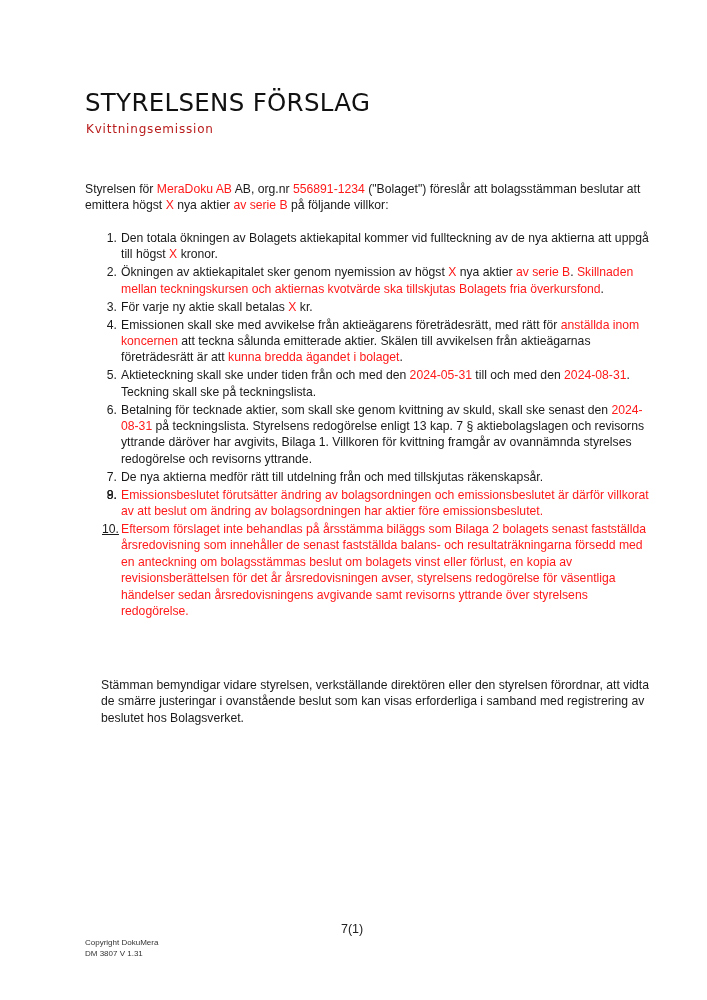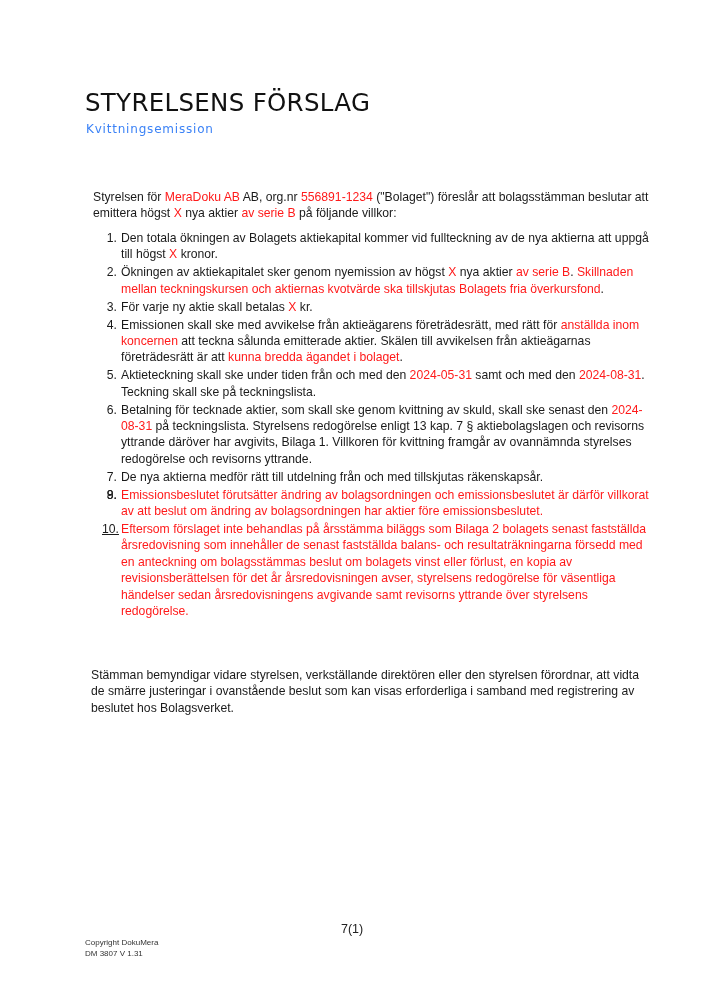--- a/index.html
+++ b/index.html
@@ -10,38 +10,38 @@
   }
   .page { position: absolute; left: 0; top: 0; width: 649px; height: 1000px; }
   .title {
     position: absolute; left: 85px; top: 88px;
     font-size: 24.5px; letter-spacing: 0.3px; color: #111;
     font-family: "DejaVu Sans", sans-serif; font-weight: normal;
     margin: 0; line-height: 30px;
   }
   .subtitle {
     position: absolute; left: 86px; top: 122px;
-    font-size: 12px; letter-spacing: 0.8px; color: #3b82f6;
+    font-size: 12px; letter-spacing: 0.8px; color: #b91c1c;
     font-family: "DejaVu Sans", sans-serif; margin: 0;
   }
   .body-text {
     font-size: 12.2px; line-height: 16.4px; color: #1a1a1a;
   }
-  .intro { position: absolute; left: 85px; top: 181px; width: 560px; margin: 8px; }
+  .intro { position: absolute; left: 85px; top: 181px; width: 560px; margin: 0; }
   .red { color: #ff1a1a; }
   ol.terms {
     position: absolute; left: 85px; top: 230px; width: 565px;
     margin: 0; padding: 0; list-style: none;
   }
   ol.terms li { position: relative; padding-left: 36px; margin: 0 0 1.5px 0; }
   ol.terms li .num {
     position: absolute; left: 18px; width: 14px; text-align: right;
   }
   ol.terms li.wide .num { left: 17px; width: 18px; text-align: left; text-decoration: underline; }
-  .closing { position: absolute; left: 85px; top: 661px; width: 560px; margin: 6px; }
+  .closing { position: absolute; left: 85px; top: 661px; width: 560px; margin: 16px; }
   .page-num {
     position: absolute; left: 341px; top: 922px; font-size: 12.5px; color: #222;
   }
   .footer {
     position: absolute; left: 85px; top: 937px; font-size: 8px; line-height: 11px; color: #333;
   }
 </style>
 </head>
 <body>
 
@@ -49,21 +49,21 @@
   <h1 class="title">STYRELSENS FÖRSLAG</h1>
   <p class="subtitle">Kvittningsemission</p>
 
   <p class="intro body-text"><span>Styrelsen för </span><span class="red">MeraDoku AB</span><span> AB, org.nr </span><span class="red">556891-1234</span><span> ("Bolaget") föreslår att bolagsstämman beslutar att emittera högst </span><span class="red">X</span><span> nya aktier </span><span class="red">av serie B</span><span> på följande villkor:</span></p>
 
   <ol class="terms body-text">
       <li><span class="num">1.</span><span><span>Den totala ökningen av Bolagets aktiekapital kommer vid fullteckning av de nya aktierna att uppgå till högst </span><span class="red">X</span><span> kronor.</span></span></li>
       <li><span class="num">2.</span><span><span>Ökningen av aktiekapitalet sker genom nyemission av högst </span><span class="red">X</span><span> nya aktier </span><span class="red">av serie B</span><span>. </span><span class="red">Skillnaden mellan teckningskursen och aktiernas kvotvärde ska tillskjutas Bolagets fria överkursfond</span><span>.</span></span></li>
       <li><span class="num">3.</span><span><span>För varje ny aktie skall betalas </span><span class="red">X</span><span> kr.</span></span></li>
       <li><span class="num">4.</span><span><span>Emissionen skall ske med avvikelse från aktieägarens företrädesrätt, med rätt för </span><span class="red">anställda inom koncernen</span><span> att teckna sålunda emitterade aktier. Skälen till avvikelsen från aktieägarnas företrädesrätt är att </span><span class="red">kunna bredda ägandet i bolaget</span><span>.</span></span></li>
-      <li><span class="num">5.</span><span><span>Aktieteckning skall ske under tiden från och med den </span><span class="red">2024-05-31</span><span> samt och med den </span><span class="red">2024-08-31</span><span>. Teckning skall ske på teckningslista.</span></span></li>
+      <li><span class="num">5.</span><span><span>Aktieteckning skall ske under tiden från och med den </span><span class="red">2024-05-31</span><span> till och med den </span><span class="red">2024-08-31</span><span>. Teckning skall ske på teckningslista.</span></span></li>
       <li><span class="num">6.</span><span><span>Betalning för tecknade aktier, som skall ske genom kvittning av skuld, skall ske senast den </span><span class="red">2024-08-31</span><span> på teckningslista. Styrelsens redogörelse enligt 13 kap. 7 § aktiebolagslagen och revisorns yttrande däröver har avgivits, Bilaga 1. Villkoren för kvittning framgår av ovannämnda styrelses redogörelse och revisorns yttrande.</span></span></li>
       <li><span class="num">7.</span><span><span>De nya aktierna medför rätt till utdelning från och med tillskjutas räkenskapsår.</span></span></li>
       <li><span class="num">8.</span></li>
       <li><span class="num">9.</span><span><span class="red">Emissionsbeslutet förutsätter ändring av bolagsordningen och emissionsbeslutet är därför villkorat av att beslut om ändring av bolagsordningen har aktier före emissionsbeslutet.</span></span></li>
       <li class="wide"><span class="num">10.</span><span><span class="red">Eftersom förslaget inte behandlas på årsstämma biläggs som Bilaga 2 bolagets senast fastställda årsredovisning som innehåller de senast fastställda balans- och resultaträkningarna försedd med en anteckning om bolagsstämmas beslut om bolagets vinst eller förlust, en kopia av revisionsberättelsen för det år årsredovisningen avser, styrelsens redogörelse för väsentliga händelser sedan årsredovisningens avgivande samt revisorns yttrande över styrelsens redogörelse.</span></span></li>
     </ol>
 
   <p class="closing body-text">Stämman bemyndigar vidare styrelsen, verkställande direktören eller den styrelsen förordnar, att vidta de smärre justeringar i ovanstående beslut som kan visas erforderliga i samband med registrering av beslutet hos Bolagsverket.</p>
 
   <div class="page-num">7(1)</div>

